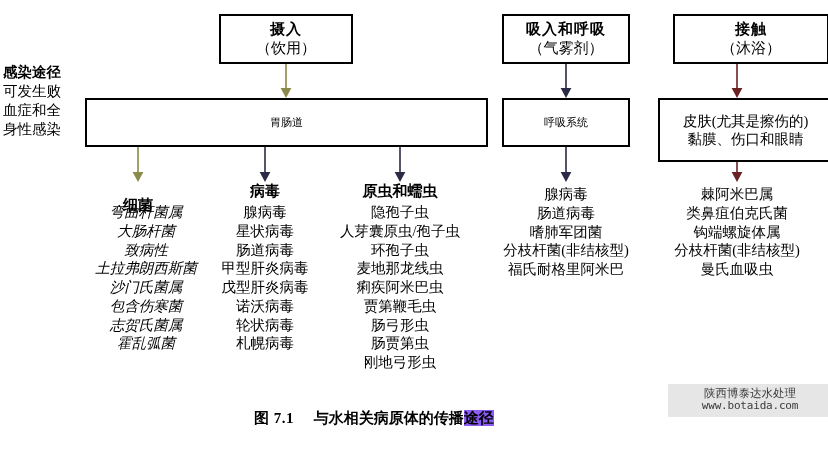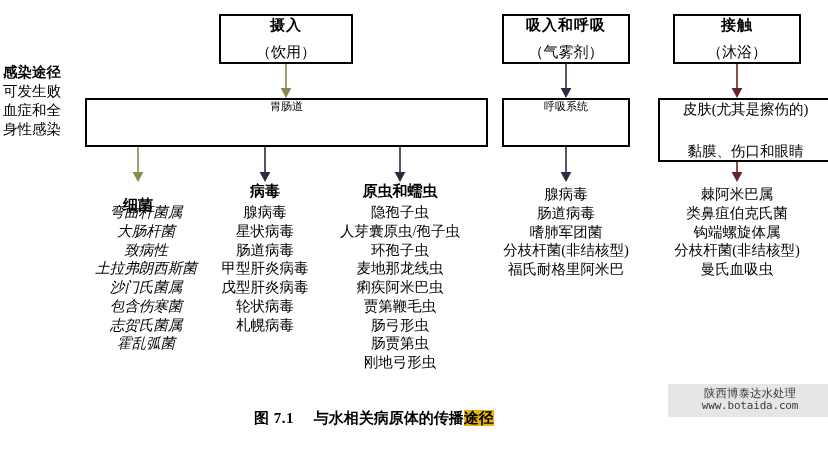--- a/index.html
+++ b/index.html
@@ -14,21 +14,21 @@
   #canvas{position:absolute;left:0;top:0;width:828px;height:450px;}
 
   .box{
     position:absolute;
     border:2px solid #000;
     background:#fff;
     box-sizing:border-box;
     display:flex;
     flex-direction:column;
     align-items:center;
-    justify-content:space-between;
+    justify-content:center;
     text-align:center;
     line-height:1.25;
   }
   .box .l1{font-weight:bold;font-size:15px;letter-spacing:1px;}
   .box .l2{font-size:15px;}
   .box .single{font-size:11px;}
   .box .sk1,.box .sk2{font-size:14.5px;white-space:nowrap;}
 
   .side-label{
     position:absolute;
@@ -56,21 +56,21 @@
     transform:translateX(-50%);
   }
 
   .caption{
     position:absolute;
     font-size:15px;
     font-weight:bold;
     white-space:nowrap;
   }
   .caption .num{letter-spacing:.5px;}
-  .caption .sel{background:#eab308;}
+  .caption .sel{background:#8b5cf6;}
 
   .watermark{
     position:absolute;
     background:#e6e6e6;
     color:#3a3a3a;
     text-align:center;
     line-height:1.15;
     padding:3px 7px 4px 7px;
     border-radius:1px;
   }
@@ -122,21 +122,21 @@
   <div class="box" style="left:219px;top:14px;width:134px;height:50px;">
     <div class="l1">摄入</div>
     <div class="l2">（饮用）</div>
   </div>
 
   <div class="box" style="left:502px;top:14px;width:128px;height:50px;">
     <div class="l1">吸入和呼吸</div>
     <div class="l2">（气雾剂）</div>
   </div>
 
-  <div class="box" style="left:673px;top:14px;width:128px;height:50px;">
+  <div class="box" style="left:673px;top:14px;width:156px;height:50px;">
     <div class="l1">接触</div>
     <div class="l2">（沐浴）</div>
   </div>
 
   <div class="box" style="left:85px;top:98px;width:403px;height:49px;">
     <div class="single">胃肠道</div>
   </div>
 
   <div class="box" style="left:502px;top:98px;width:128px;height:49px;">
     <div class="single">呼吸系统</div>
@@ -160,20 +160,21 @@
       <div>包含伤寒菌</div>
       <div>志贺氏菌属</div>
       <div>霍乱弧菌</div>
     </div>
   <div class="collist" style="left:265px;top:203px;">
       <div>腺病毒</div>
       <div>星状病毒</div>
       <div>肠道病毒</div>
       <div>甲型肝炎病毒</div>
       <div>戊型肝炎病毒</div>
+      <div>诺沃病毒</div>
       <div>轮状病毒</div>
       <div>札幌病毒</div>
     </div>
   <div class="collist" style="left:400px;top:203px;">
       <div>隐孢子虫</div>
       <div>人芽囊原虫/孢子虫</div>
       <div>环孢子虫</div>
       <div>麦地那龙线虫</div>
       <div>痢疾阿米巴虫</div>
       <div>贾第鞭毛虫</div>

